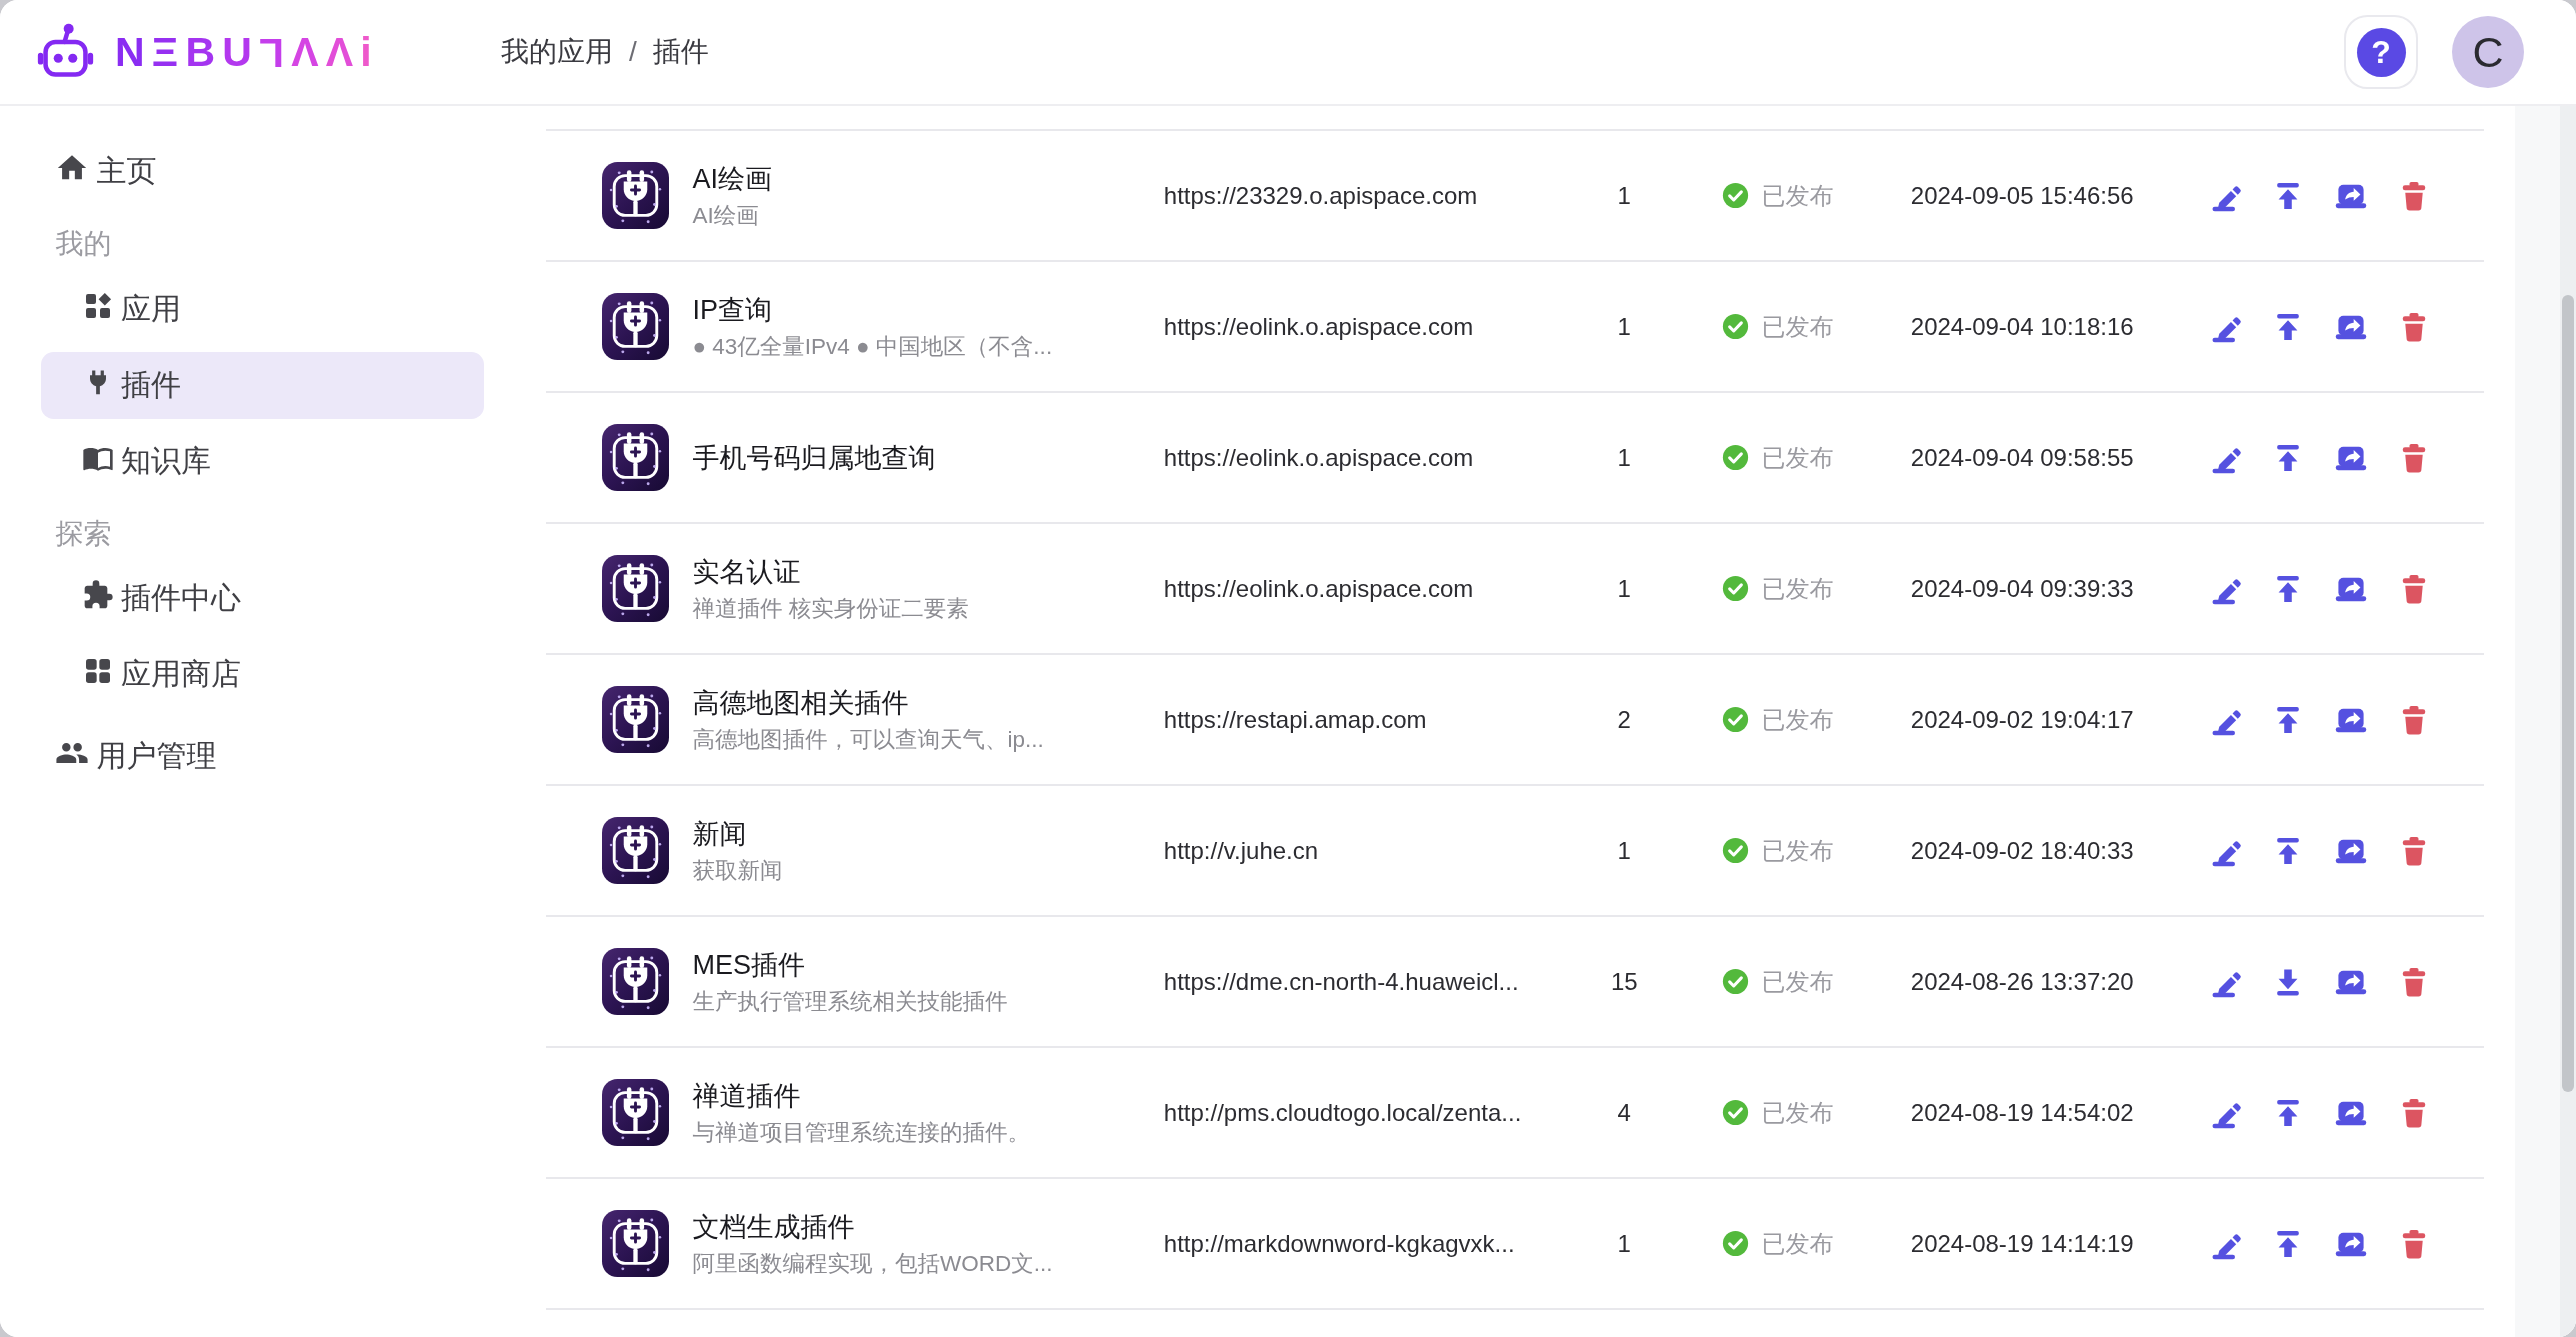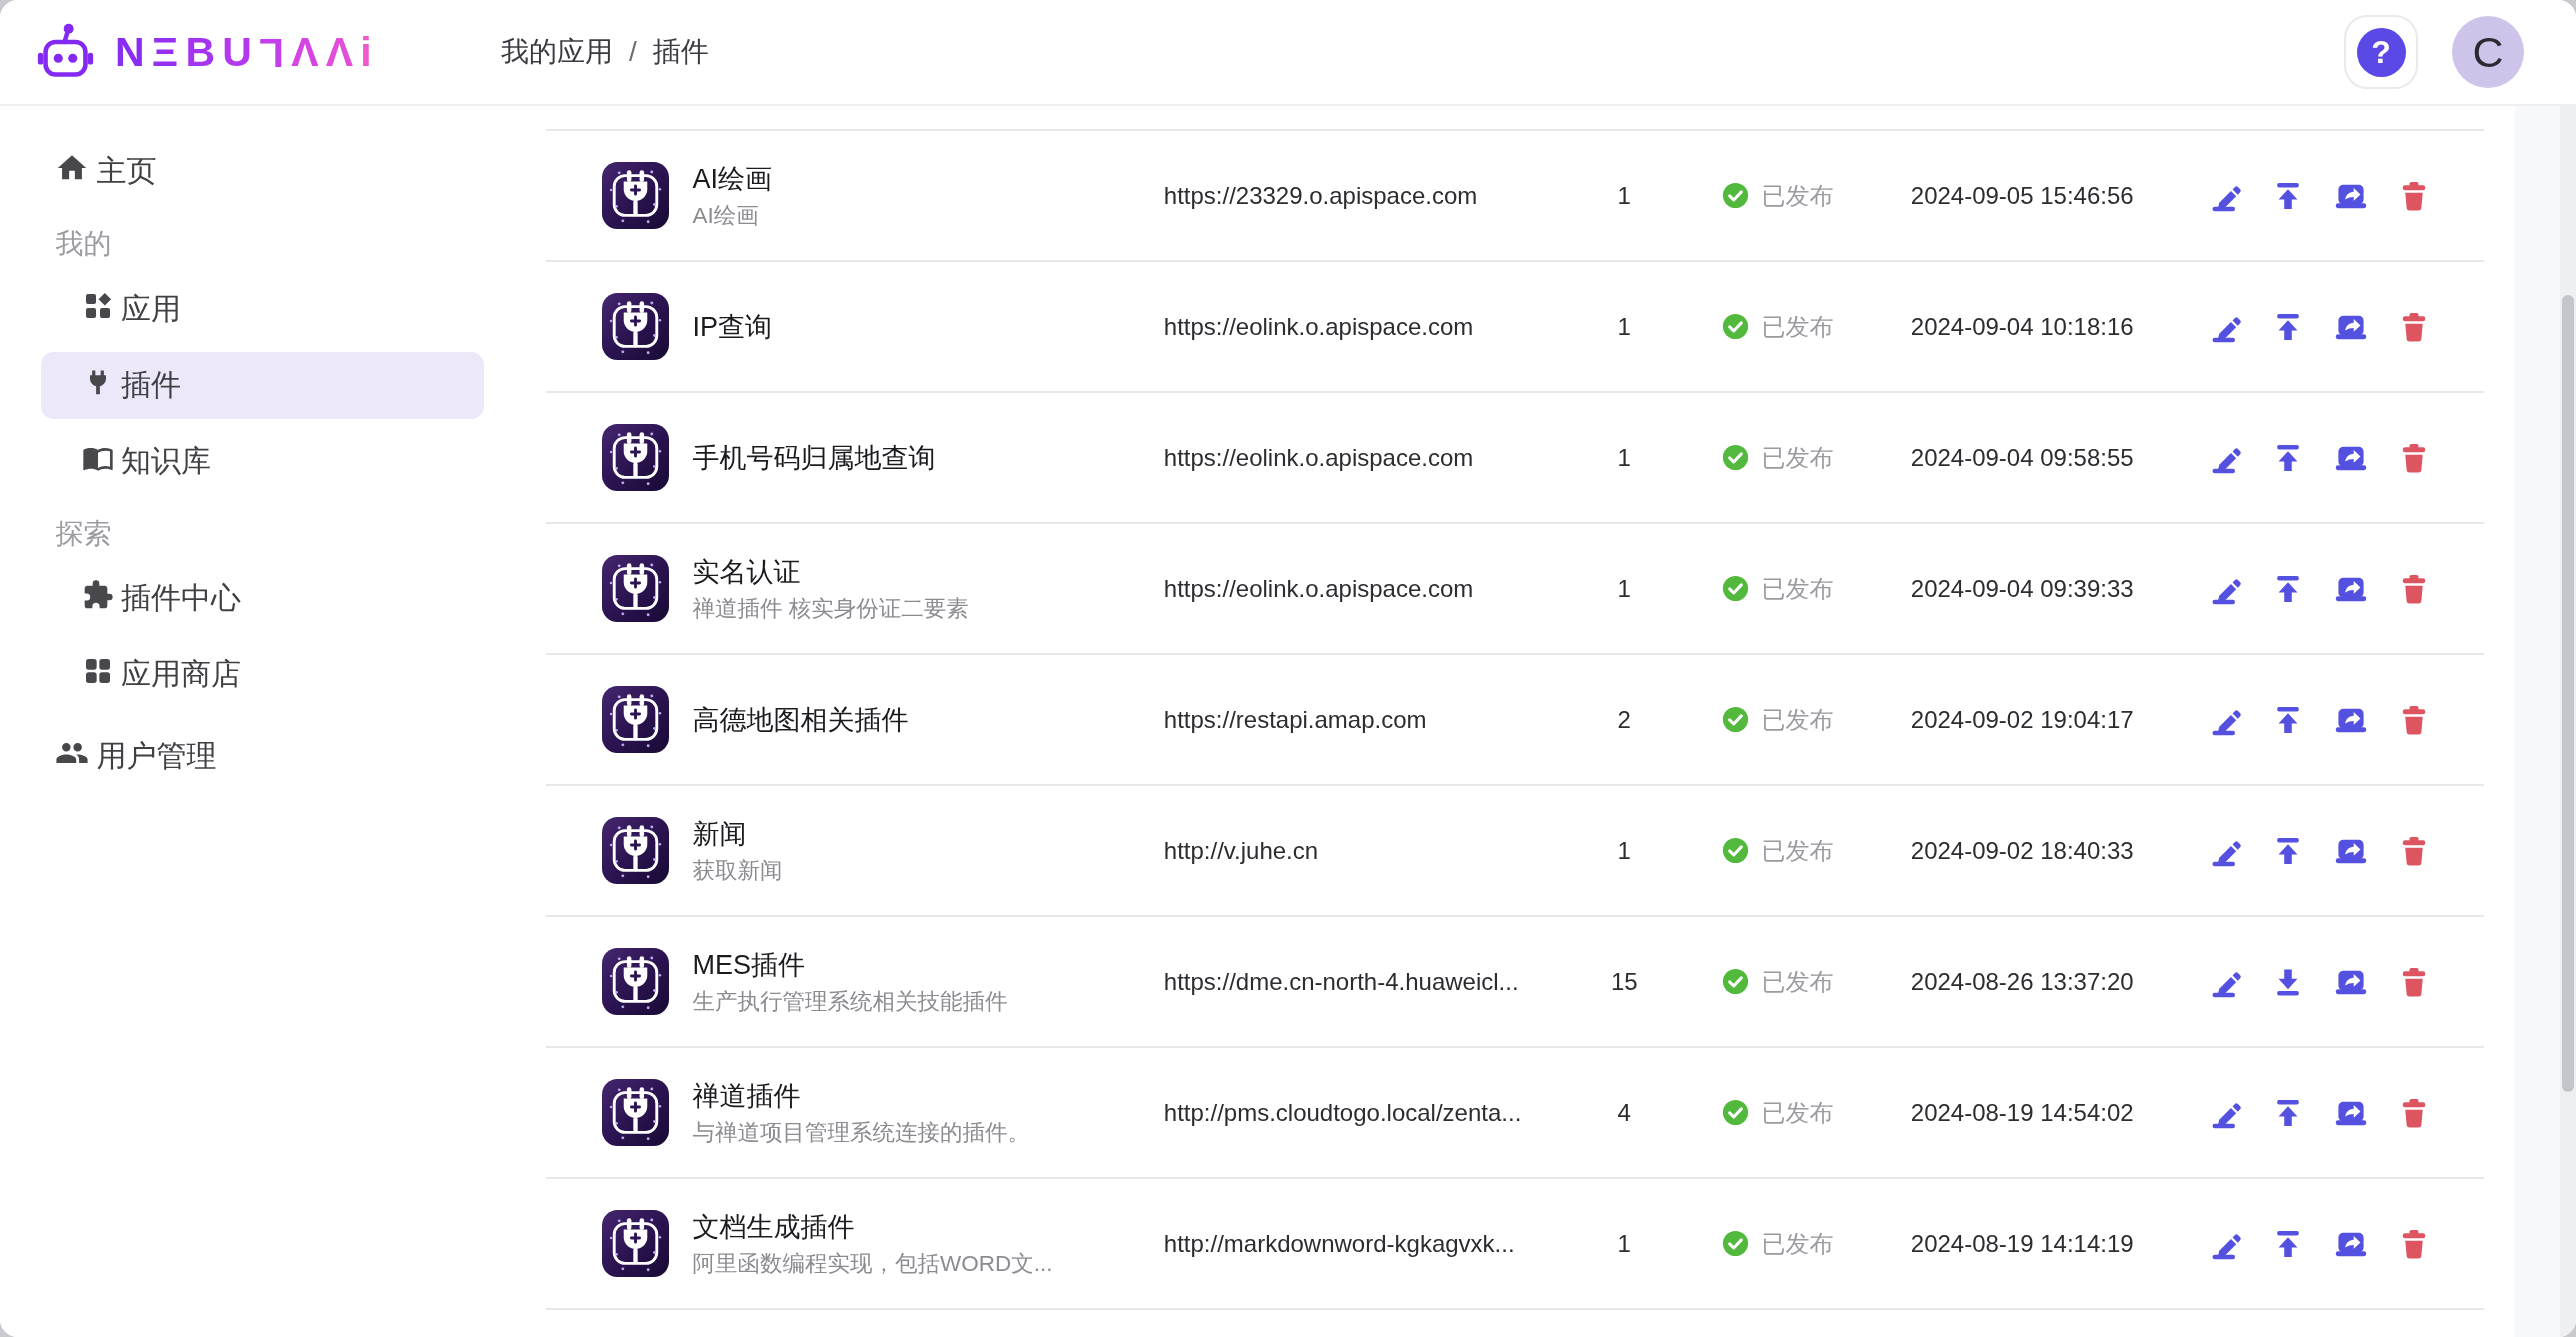--- a/index.html
+++ b/index.html
@@ -298,20 +298,21 @@
                   <circle cx="58" cy="47" r="1.6"></circle>
           <circle cx="23" cy="65" r="1.6"></circle>
                   <circle cx="51" cy="66" r="1.6"></circle>
           <circle cx="64" cy="30" r="1.4"></circle>
                   <circle cx="10" cy="31" r="1.4"></circle>
         </g>
       </svg>
     </div>
     <div class="cell-text">
       <div class="p-name">IP查询</div>
+      <div class="p-desc">● 43亿全量IPv4 ● 中国地区（不含...</div>
     </div>
     <div class="cell-url">https://eolink.o.apispace.com</div>
     <div class="cell-count">1</div>
     <div class="cell-status">
       <span style="display:flex;">
         <svg width="27" height="27" viewBox="0 0 30 30">
           <circle cx="15" cy="15" r="14" fill="#53b93c"></circle>
           <path d="M8.5 15.5 l4.5 4.5 L21.5 11" stroke="#fff" stroke-width="3.4" fill="none" stroke-linecap="round" stroke-linejoin="round"></path>
         </svg>
       </span>
@@ -551,20 +552,21 @@
                   <circle cx="58" cy="47" r="1.6"></circle>
           <circle cx="23" cy="65" r="1.6"></circle>
                   <circle cx="51" cy="66" r="1.6"></circle>
           <circle cx="64" cy="30" r="1.4"></circle>
                   <circle cx="10" cy="31" r="1.4"></circle>
         </g>
       </svg>
     </div>
     <div class="cell-text">
       <div class="p-name">高德地图相关插件</div>
+      <div class="p-desc">高德地图插件，可以查询天气、ip...</div>
     </div>
     <div class="cell-url">https://restapi.amap.com</div>
     <div class="cell-count">2</div>
     <div class="cell-status">
       <span style="display:flex;">
         <svg width="27" height="27" viewBox="0 0 30 30">
           <circle cx="15" cy="15" r="14" fill="#53b93c"></circle>
           <path d="M8.5 15.5 l4.5 4.5 L21.5 11" stroke="#fff" stroke-width="3.4" fill="none" stroke-linecap="round" stroke-linejoin="round"></path>
         </svg>
       </span>

